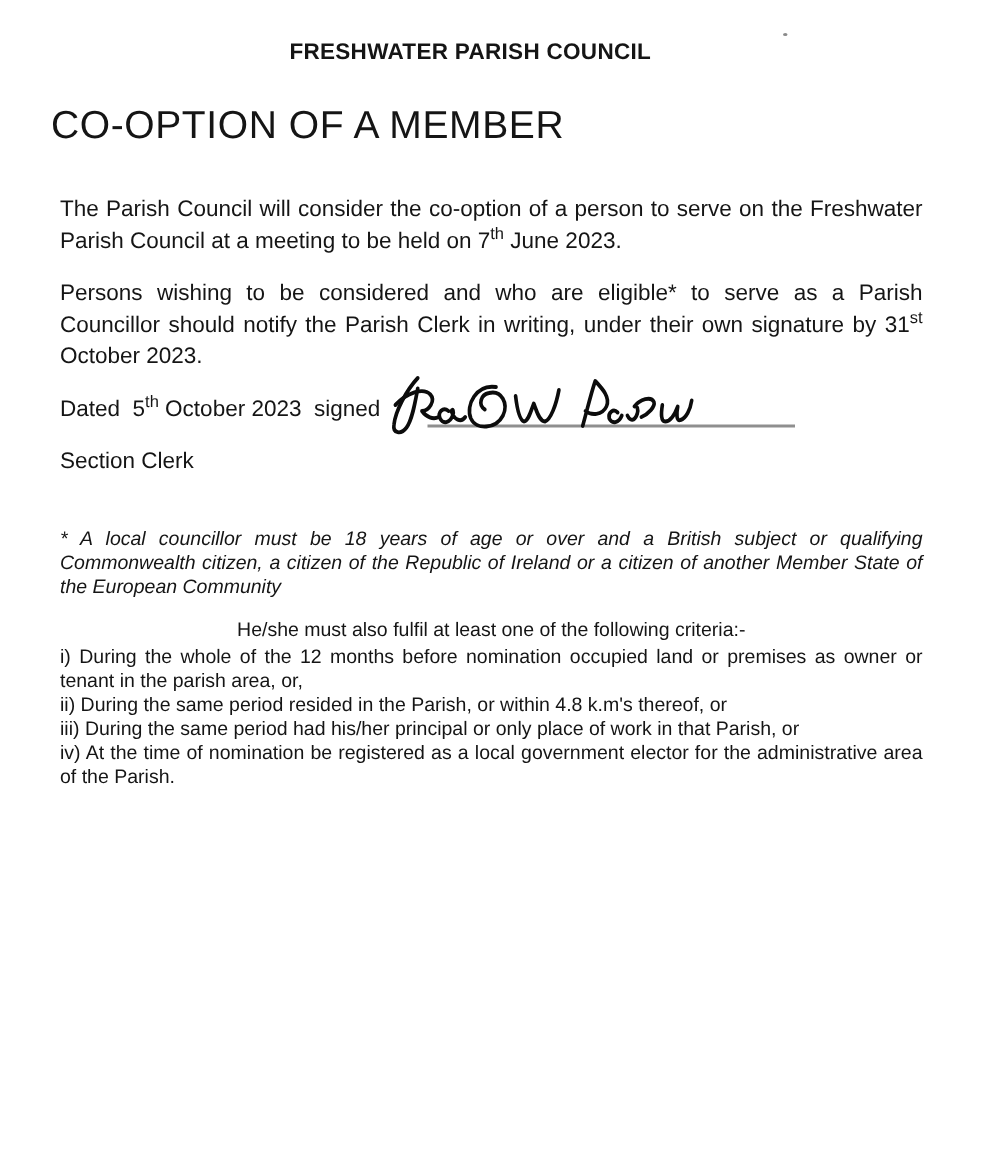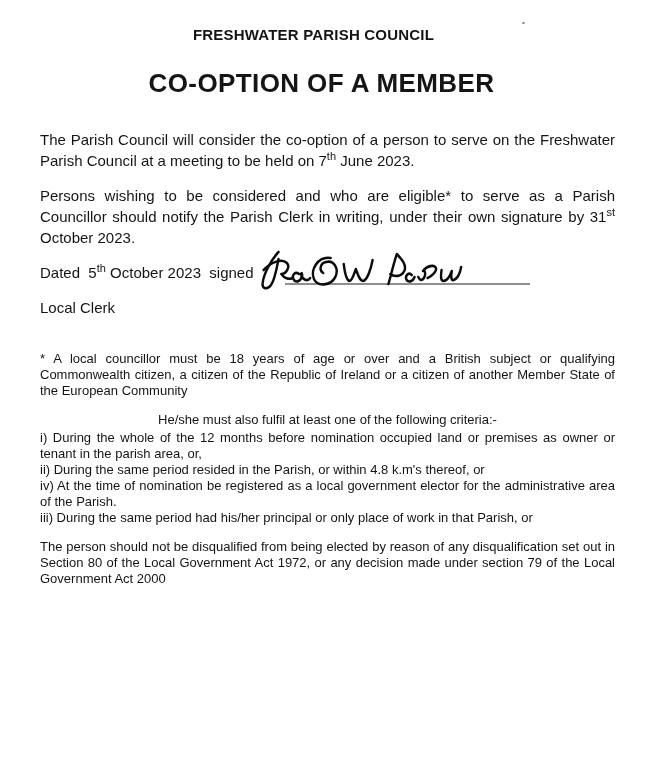--- a/index.html
+++ b/index.html
@@ -28,23 +28,23 @@
     text-align: center;
     font-size: 15px;
     font-weight: bold;
     letter-spacing: 0.2px;
     line-height: 18px;
   }
   .doc-title {
     position: relative;
     left: -6px;
     margin: 24px 0 0 0;
-    text-align: center;
+    text-align: left;
     font-size: 26px;
-    font-weight: bold;
+    font-weight: normal;
     letter-spacing: 0.4px;
     line-height: 31px;
   }
   .para {
     font-size: 15px;
     line-height: 21px;
     text-align: justify;
     margin: 0 0 14px 0;
   }
   .para.first {
@@ -85,21 +85,21 @@
     margin-top: 14px;
     font-size: 15px;
     line-height: 21px;
   }
   .footnote {
     font-size: 13px;
     line-height: 16px;
     text-align: justify;
     margin: 0;
   }
-  .fn-eligibility { margin-top: 33px; }
+  .fn-eligibility { margin-top: 33px; font-style: italic; }
   .fn-intro { margin-top: 13px; text-align: center; }
   .fn-criteria { margin-top: 2px; }
   .fn-disqualification { margin-top: 13px; }
   .artifact-dot {
     position: absolute;
     left: 522px;
     top: 22px;
     width: 3px;
     height: 2px;
     background: #8a8a8a;
@@ -132,28 +132,27 @@
         <path d="M78 9 C64 7 56 21 60 30 C64 38 78 37 83 28 C87 20 82 11 73 13 C67 14 65 21 70 24"></path>
         <path d="M92 15 C93 23 95 31 98 32 C101 32 103 25 105 20 C107 25 109 32 113 32 C117 31 121 21 123 11"></path>
         <path d="M140 35 C143 25 146 13 149 5 C154 10 160 16 157 22 C154 28 146 28 142 25"></path>
         <path d="M165 26 C162 23 158 26 159 30 C161 34 166 33 168 28"></path>
         <path d="M172 28 C174 32 177 32 179 27 C180 24 179 21 177 22 C181 17 189 15 191 19 C192 22 187 27 182 29"></path>
         <path d="M197 21 C196 27 196 32 199 32 C203 32 206 27 208 22 C207 27 207 32 210 31 C214 30 217 24 218 18"></path>
       </g>
     </svg>
   </div>
 
-  <p class="clerk-line">Local Clerk</p>
+  <p class="clerk-line">Section Clerk</p>
 
   <p class="footnote fn-eligibility">* A local councillor must be 18 years of age or over and a British subject or qualifying Commonwealth citizen, a citizen of the Republic of Ireland or a citizen of another Member State of the European Community</p>
 
   <p class="footnote fn-intro">He/she must also fulfil at least one of the following criteria:-</p>
 
   <div class="fn-criteria">
     <div class="footnote">i) During the whole of the 12 months before nomination occupied land or premises as owner or tenant in the parish area, or,</div>
     <div class="footnote">ii) During the same period resided in the Parish, or within 4.8 k.m's thereof, or</div>
+    <div class="footnote">iii) During the same period had his/her principal or only place of work in that Parish, or</div>
     <div class="footnote">iv) At the time of nomination be registered as a local government elector for the administrative area of the Parish.</div>
-    <div class="footnote">iii) During the same period had his/her principal or only place of work in that Parish, or</div>
   </div>
 
-  <p class="footnote fn-disqualification">The person should not be disqualified from being elected by reason of any disqualification set out in Section 80 of the Local Government Act 1972, or any decision made under section 79 of the Local Government Act 2000</p>
 
 </div>
 
 </body></html>

